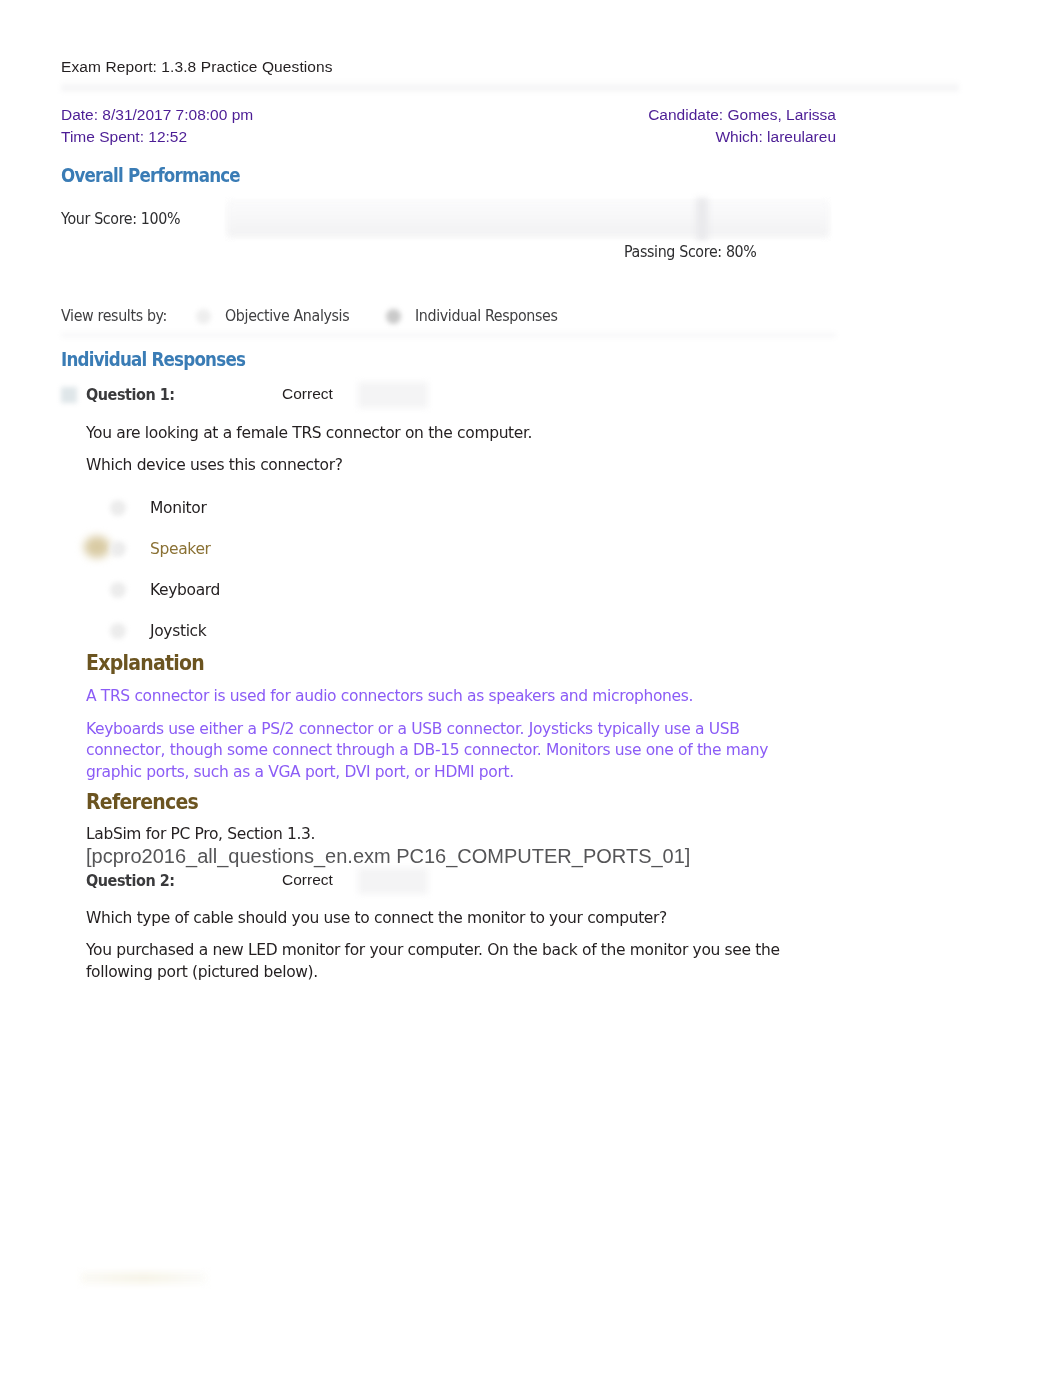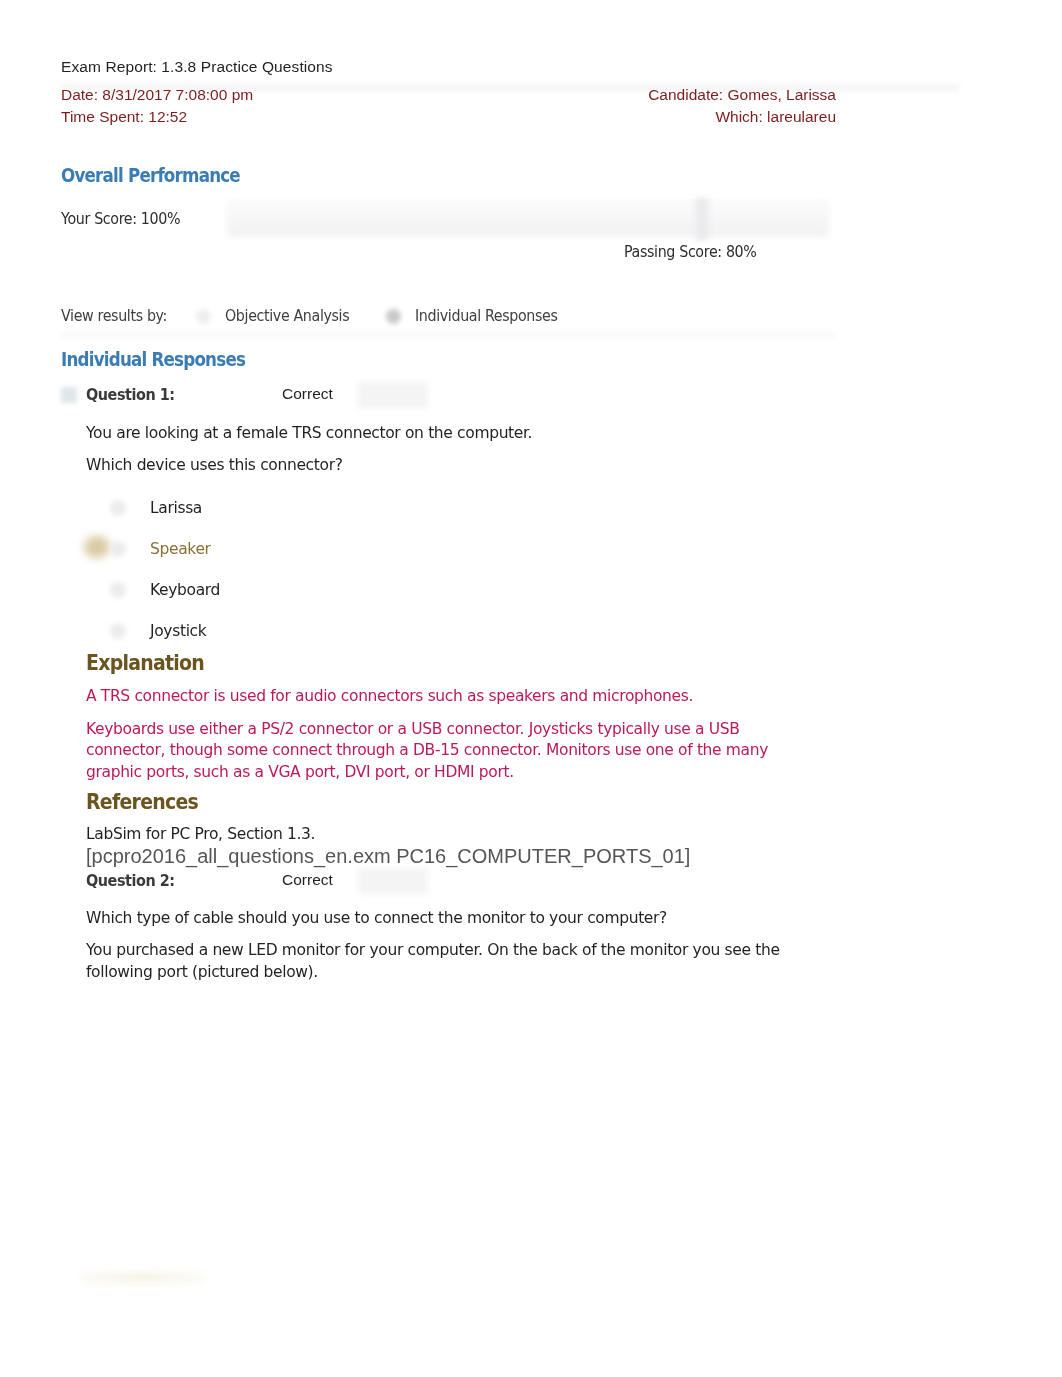--- a/index.html
+++ b/index.html
@@ -40,24 +40,24 @@
     top: 80px;
     width: 898px;
     height: 14px;
     background: linear-gradient(to bottom, #ffffff 0%, #f7f7f8 45%, #f4f4f5 60%, #ffffff 100%);
     filter: blur(2.2px);
   }
 
   .meta-block {
     position: absolute;
     left: 61px;
-    top: 84px;
+    top: 104px;
     width: 775px;
     font-size: 15.5px;
-    color: #7f1d1d;
+    color: #4c1d95;
   }
   .meta-row {
     display: flex;
     justify-content: space-between;
     align-items: baseline;
     line-height: 22px;
     white-space: nowrap;
   }
   .meta-left { text-align: left; }
   .meta-right { text-align: left; }
@@ -296,21 +296,21 @@
 
   .expl-body {
     position: absolute;
     left: 86px;
     top: 686px;
     width: 700px;
     font-family: "DejaVu Sans", sans-serif;
     font-size: 15.5px;
     letter-spacing: -0.35px;
     line-height: 21.5px;
-    color: #be185d;
+    color: #8b5cf6;
   }
   .expl-body p { margin: 0 0 11px 0; }
   .expl-body p:last-child { margin: 0; }
 
   .ref-body {
     position: absolute;
     left: 86px;
     top: 824px;
     width: 700px;
   }
@@ -397,21 +397,21 @@
   </div>
 
   <div class="q-body" style="left:86px; top:422px; width:720px;">
     <p>You are looking at a female TRS connector on the computer.</p>
     <p>Which device uses this connector?</p>
   </div>
 
   <div class="answers">
     <div class="answer-row">
       <span class="answer-radio"></span>
-      <span class="answer-text">Larissa</span>
+      <span class="answer-text">Monitor</span>
     </div>
     <div class="answer-row correct">
       <span class="answer-check"></span>
       <span class="answer-radio"></span>
       <span class="answer-text">Speaker</span>
     </div>
     <div class="answer-row">
       <span class="answer-radio"></span>
       <span class="answer-text">Keyboard</span>
     </div>

